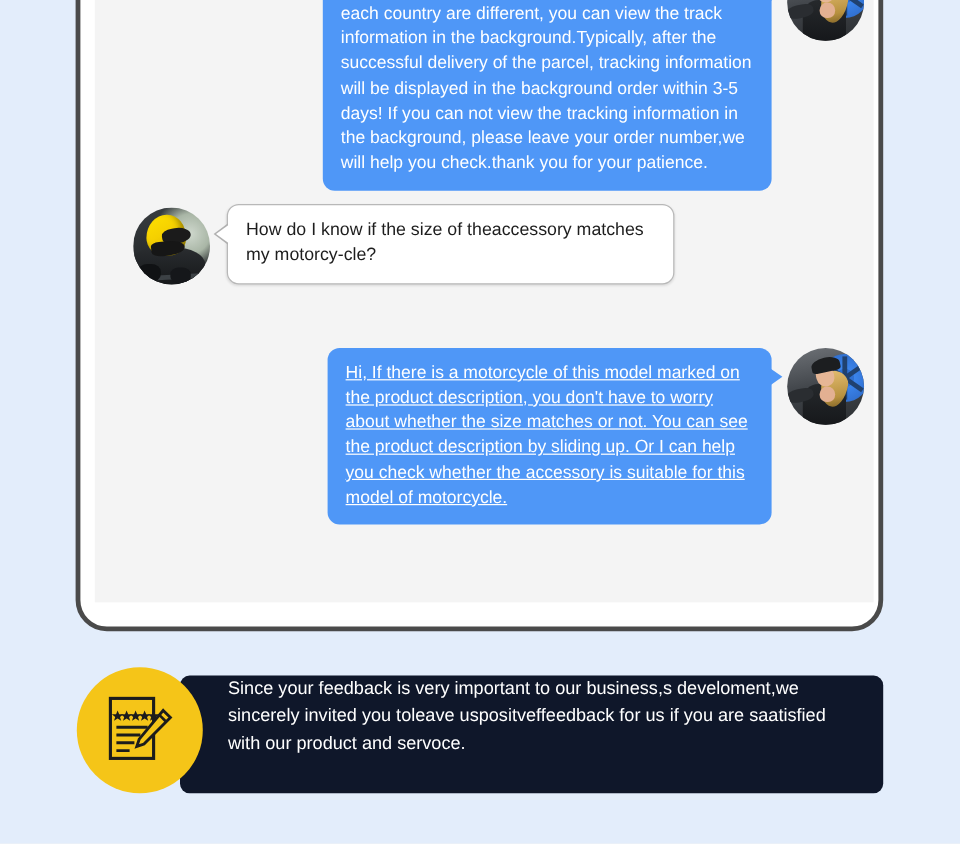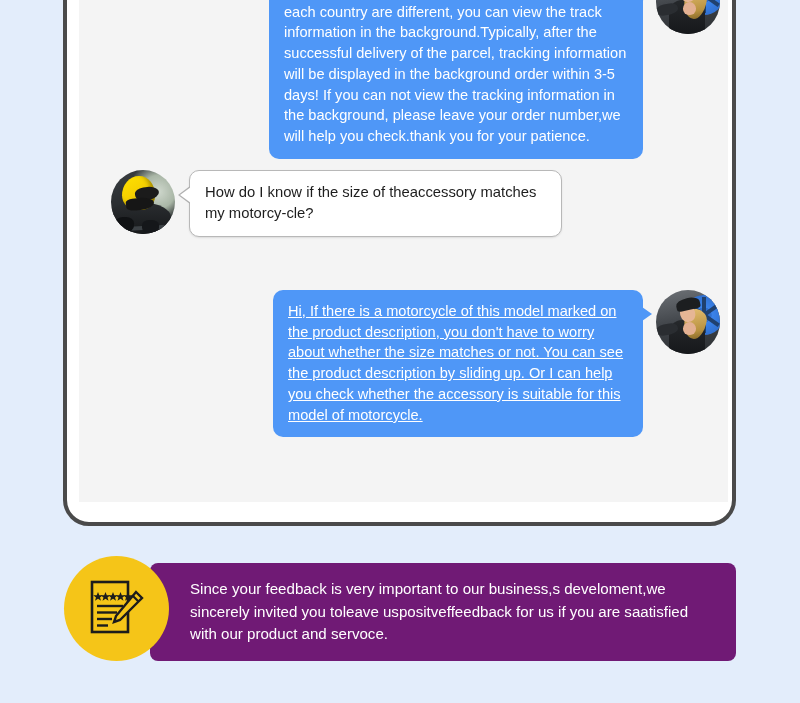--- a/index.html
+++ b/index.html
@@ -39,21 +39,21 @@
     overflow: hidden;
   }
 
   
   .msg-row {
     position: absolute;
     display: flex;
     align-items: flex-start;
   }
   .msg-row.right { flex-direction: row; justify-content: flex-end; }
-  .msg-row.left  { flex-direction: row; }
+  .msg-row.left  { flex-direction: row; align-items: flex-end; }
 
   .avatar {
     width: 64px;
     height: 64px;
     border-radius: 50%;
     flex: 0 0 64px;
     overflow: hidden;
     position: relative;
     background: #5b5f63;
   }
@@ -251,25 +251,24 @@
   #row-3 { left: 0px;  top: 326px; width: 649px; padding-right: 8px; box-sizing: border-box; }
   #row-3 .bubble { width: 370px; margin-right: 13px; text-decoration: underline; }
 
   
   .banner {
     position: absolute;
     left: 150px;
     top: 563px;
     width: 586px;
     height: 98px;
-    background: #701a75;
+    background: #0f172a;
     border-radius: 8px;
     box-sizing: border-box;
     display: flex;
-    align-items: center;
   }
   .banner-text {
     color: #ffffff;
     font-size: 15.1px;
     line-height: 1.52;
     padding-left: 40px;
     padding-right: 18px;
     white-space: pre-line;
   }
   .banner-badge {

